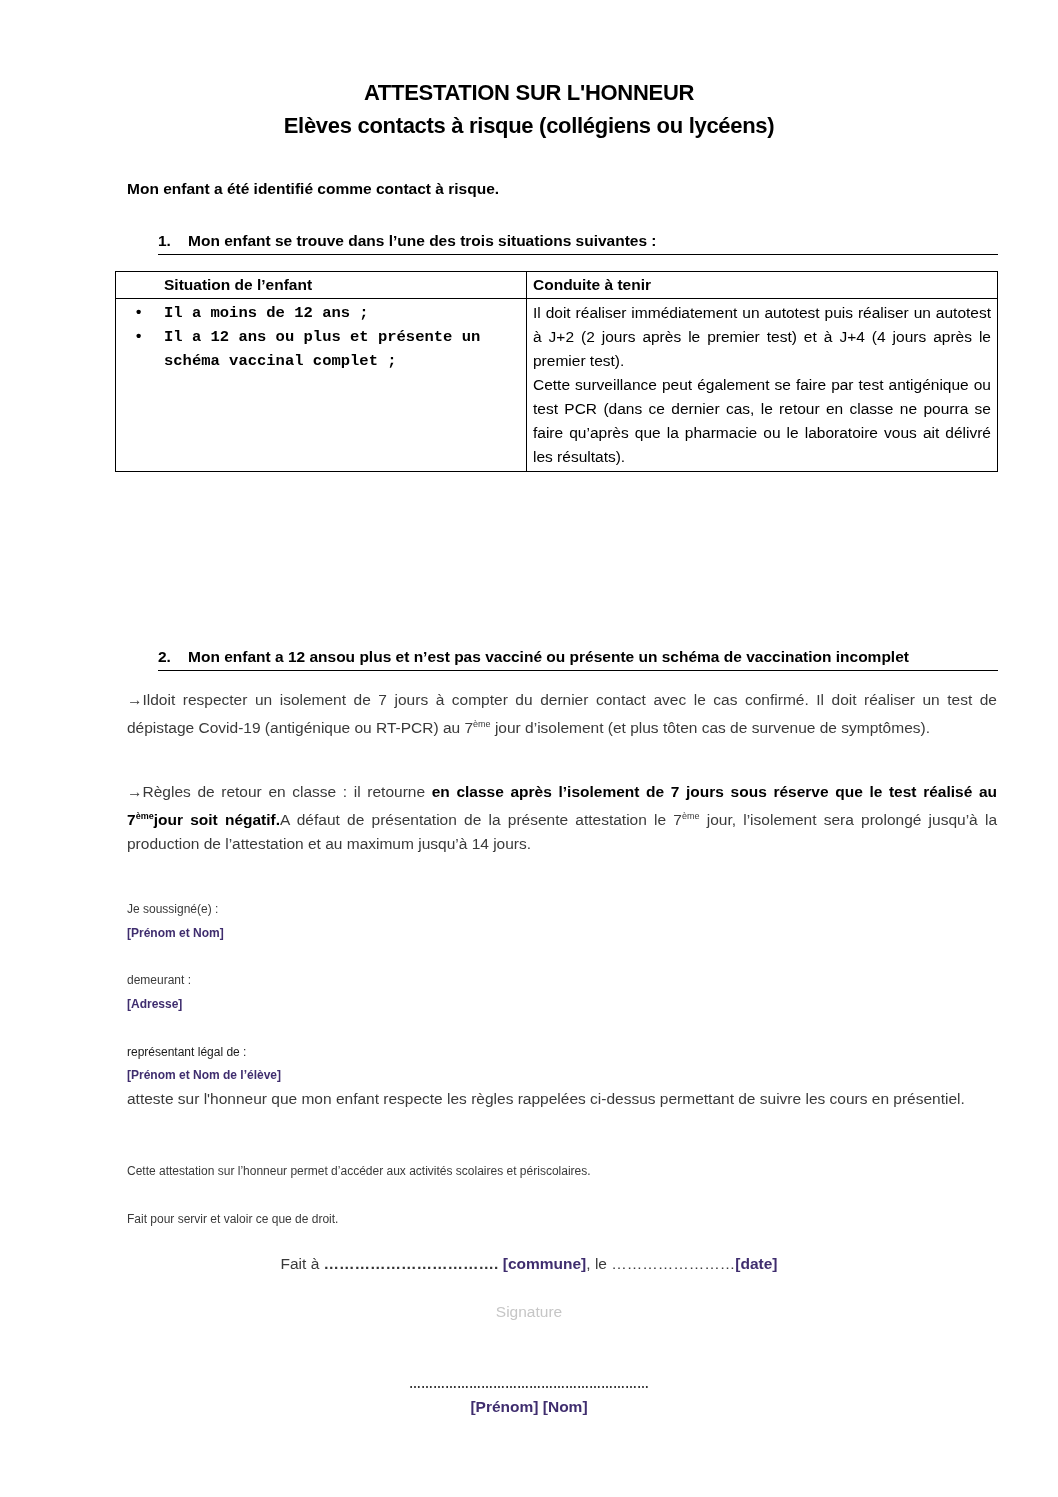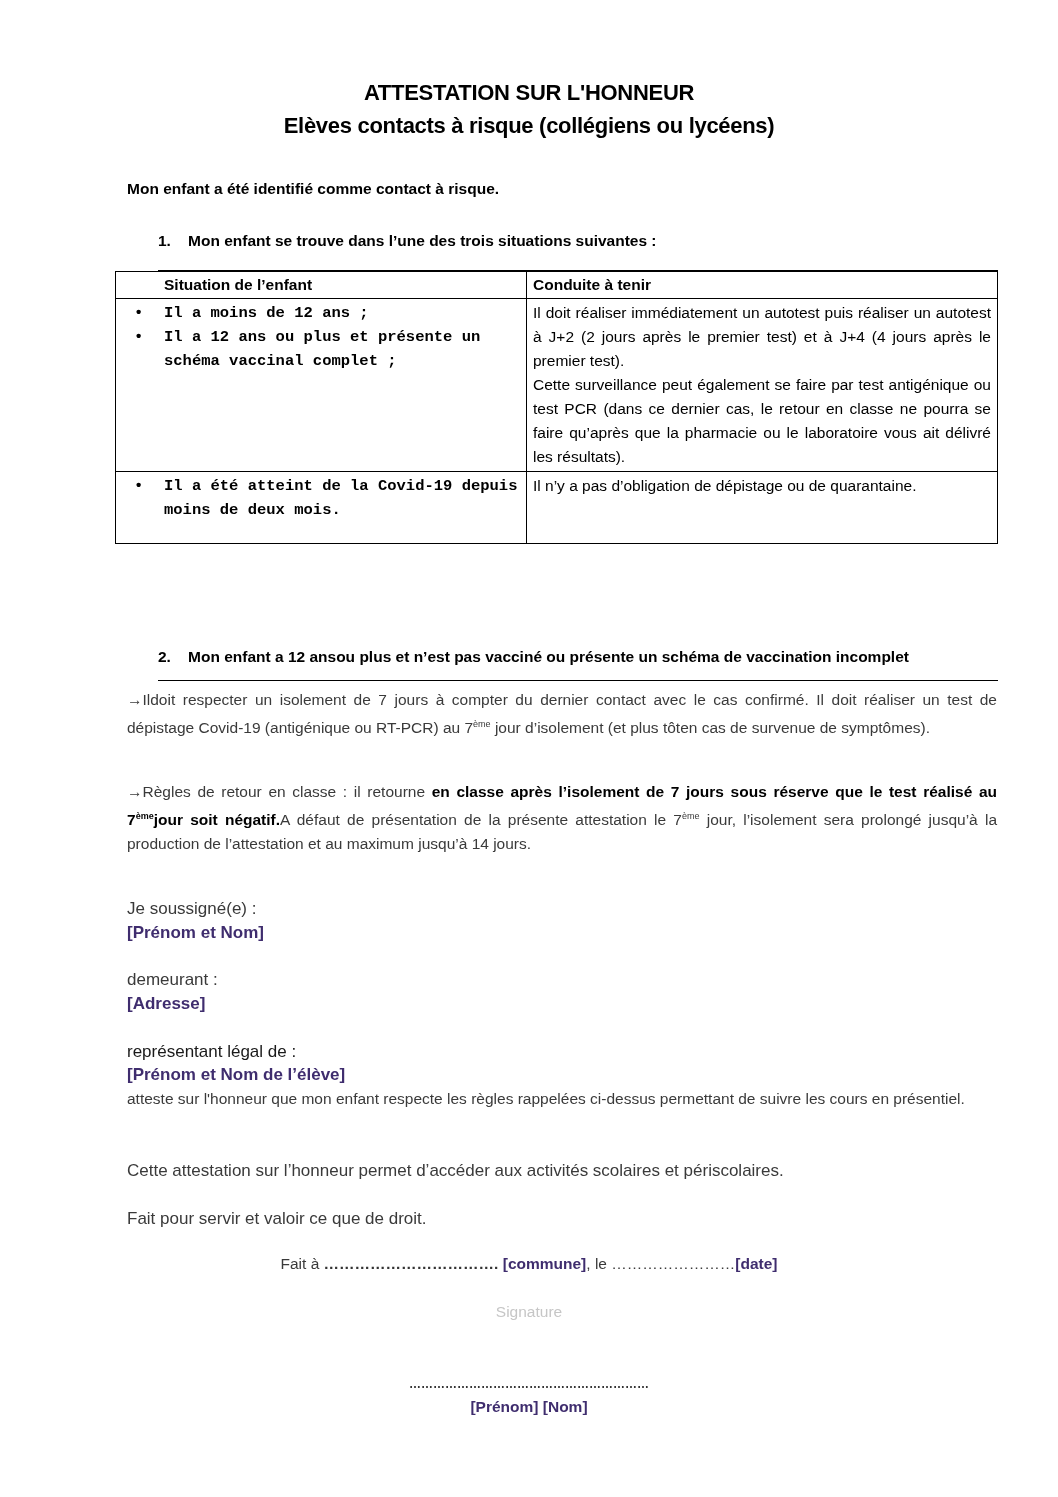--- a/index.html
+++ b/index.html
@@ -4,36 +4,36 @@
 <style>
   html, body { margin: 0; padding: 0; background: #ffffff; }
   body { width: 1058px; height: 1497px; position: relative; font-family: "Liberation Sans", sans-serif; color: #000; }
   .page { position: absolute; left: 0; top: 0; width: 1043px; height: 1497px; }
   .title { position: absolute; left: 0; width: 1058px; text-align: center; font-weight: bold; font-size: 22px; letter-spacing: -0.3px; }
   .t1 { top: 80px; }
   .t2 { top: 113px; }
   .bold { font-weight: bold; }
   .abs { position: absolute; }
   .para { font-size: 15.5px; line-height: 24px; text-align: justify; }
-  .heading1 { left: 158px; top: 232px; width: 840px; font-weight: bold; font-size: 15.5px; border-bottom: 1.5px solid #000; padding-bottom: 20px; }
+  .heading1 { left: 158px; top: 232px; width: 840px; font-weight: bold; font-size: 15.5px; border-bottom: 1.5px solid #000; padding-bottom: 4px; }
   .heading1 .num { display: inline-block; width: 30px; }
   table.sit { position: absolute; left: 115px; top: 271px; width: 883px; border-collapse: collapse; font-size: 15.5px; }
   table.sit td { border: 1.3px solid #000; vertical-align: top; padding: 2px 6px 2px 6px; line-height: 24px; }
   table.sit td.c1 { width: 398px; font-family: Liberation Mono, monospace; }
   table.sit td.c2 { text-align: justify; }
   table.sit th { border: 1.3px solid #000; text-align: left; font-weight: bold; padding: 1px 6px; line-height: 24px; font-size: 15.5px; }
   table.sit th.h1 { padding-left: 48px; }
   ul.bul { margin: 0; padding: 0; list-style: none; }
   ul.bul li { position: relative; padding-left: 42px; font-weight: bold; }
   ul.bul li::before { content: "\2022"; position: absolute; left: 12px; top: 0; }
-  .heading2 { left: 158px; top: 648px; width: 840px; font-weight: bold; font-size: 15.5px; border-bottom: 1.5px solid #000; padding-bottom: 14px; }
+  .heading2 { left: 158px; top: 648px; width: 840px; font-weight: bold; font-size: 15.5px; border-bottom: 1.5px solid #000; padding-bottom: 4px; }
   .heading2 .num { display: inline-block; width: 30px; }
   .grey { color: #3a3a3a; }
   .purple { color: #3f2d6e; font-weight: bold; }
-  .lbl { font-size: 17px; line-height: 24px; left: 127px; }
+  .lbl { font-size: 12px; line-height: 24px; left: 127px; }
   sup { font-size: 9px; }
   .sigline { left: 0; width: 1058px; text-align: center; font-size: 15.5px; }
   .signature { color: #c6c6c6; }
   .dots { letter-spacing: 0px; color: #333; }
 </style>
 </head>
 <body>
 
 <div class="page">
 
@@ -57,30 +57,20 @@
         <ul class="bul">
           <li>Il a moins de 12 ans ;</li>
           <li>Il a 12 ans ou plus et présente un schéma vaccinal complet ;</li>
         </ul>
       </td>
       <td class="c2">
         <div>Il doit réaliser immédiatement un autotest puis réaliser un autotest à J+2 (2 jours après le premier test) et à J+4 (4 jours après le premier test).</div>
         <div>Cette surveillance peut également se faire par test antigénique ou test PCR (dans ce dernier cas, le retour en classe ne pourra se faire qu’après que la pharmacie ou le laboratoire vous ait délivré les résultats).</div>
       </td>
     </tr>
-    <tr style="height:72px;">
-      <td class="c1">
-        <ul class="bul">
-          <li>Il a été atteint de la Covid-19 depuis moins de deux mois.</li>
-        </ul>
-      </td>
-      <td class="c2" style="text-align:left;">
-        <div>Il n’y a pas d’obligation de dépistage ou de quarantaine.</div>
-      </td>
-    </tr>
   </tbody>
     </table>
 
 
   <div class="abs heading2">
     <span class="num">2.</span><span>Mon enfant a 12 ansou plus et n’est pas vacciné ou présente un schéma de vaccination incomplet</span>
   </div>
 
   <div class="abs para grey" style="left:127px; top:688px; width:870px;"><span>→Ildoit respecter un isolement de 7 jours à compter du dernier contact avec le cas confirmé. Il doit réaliser un test de dépistage Covid-19 (antigénique ou RT-PCR) au 7</span><sup>ème</sup><span> jour d’isolement (et plus tôten cas de survenue de symptômes).</span></div>
 

